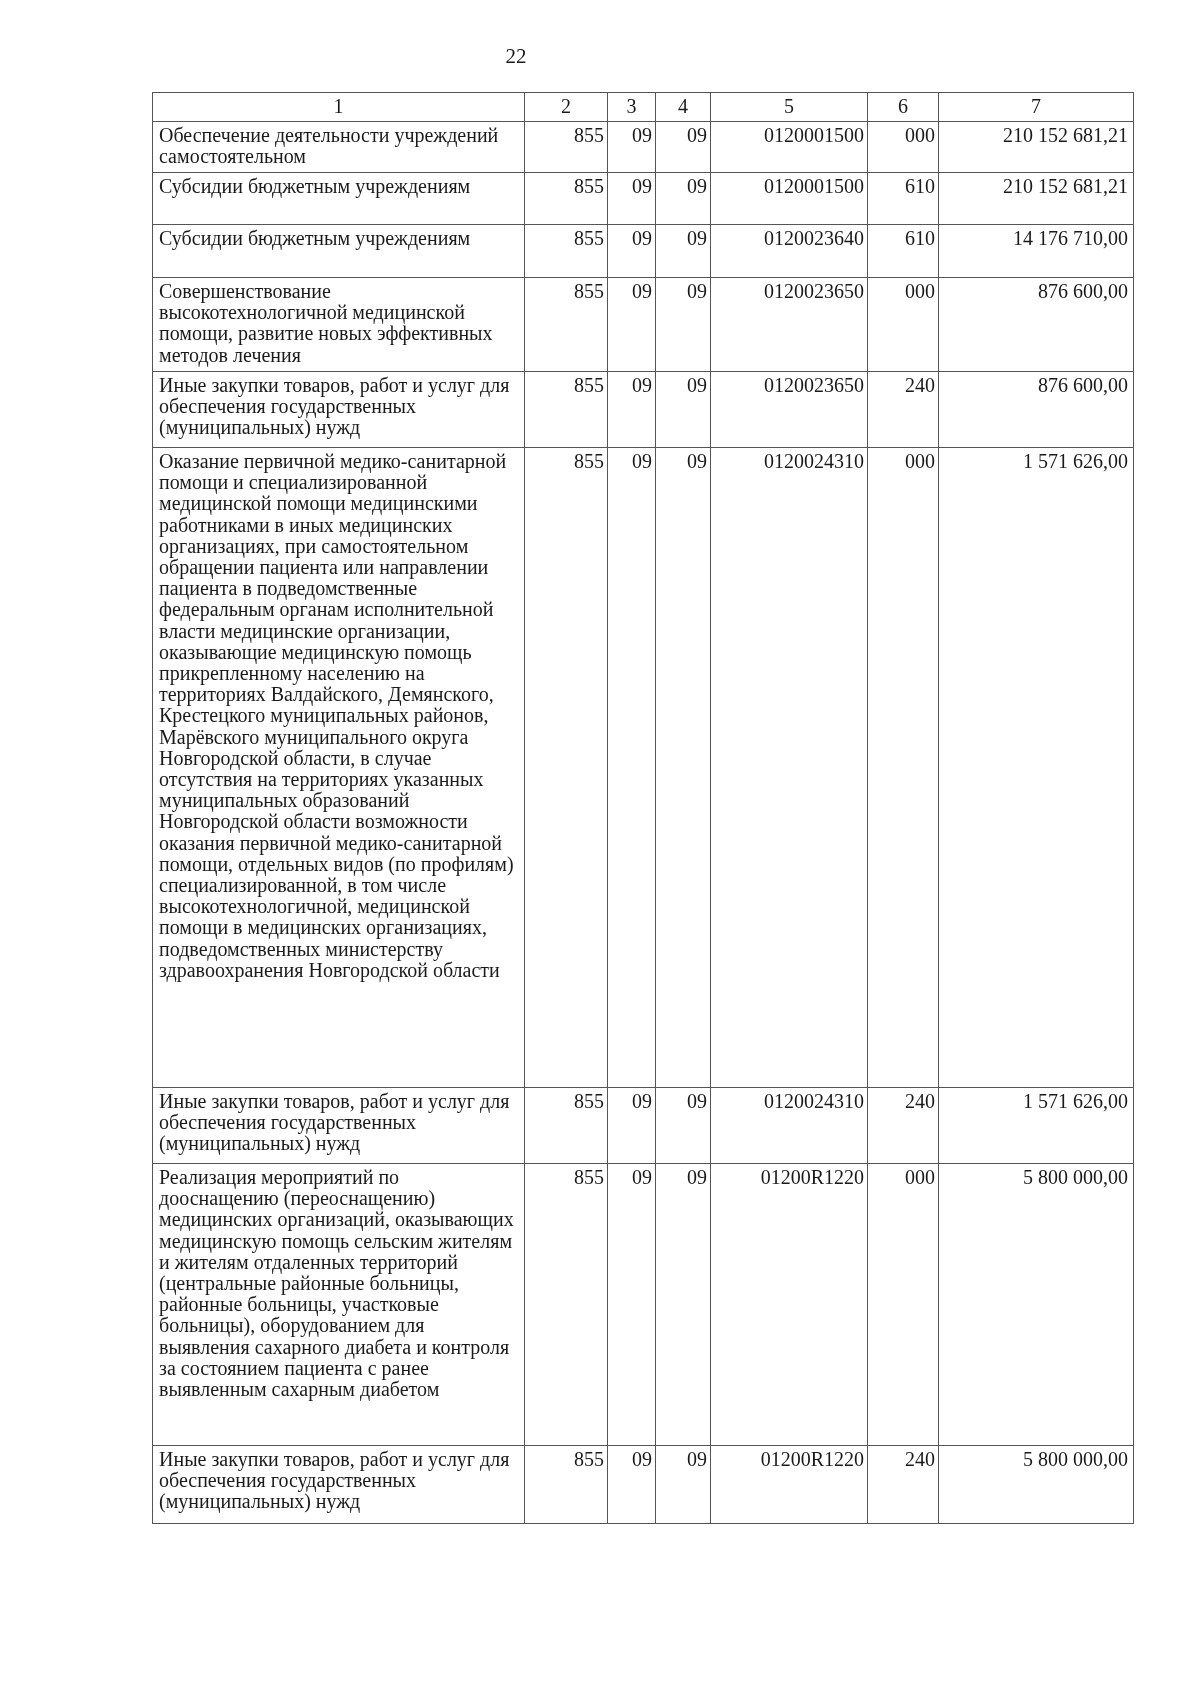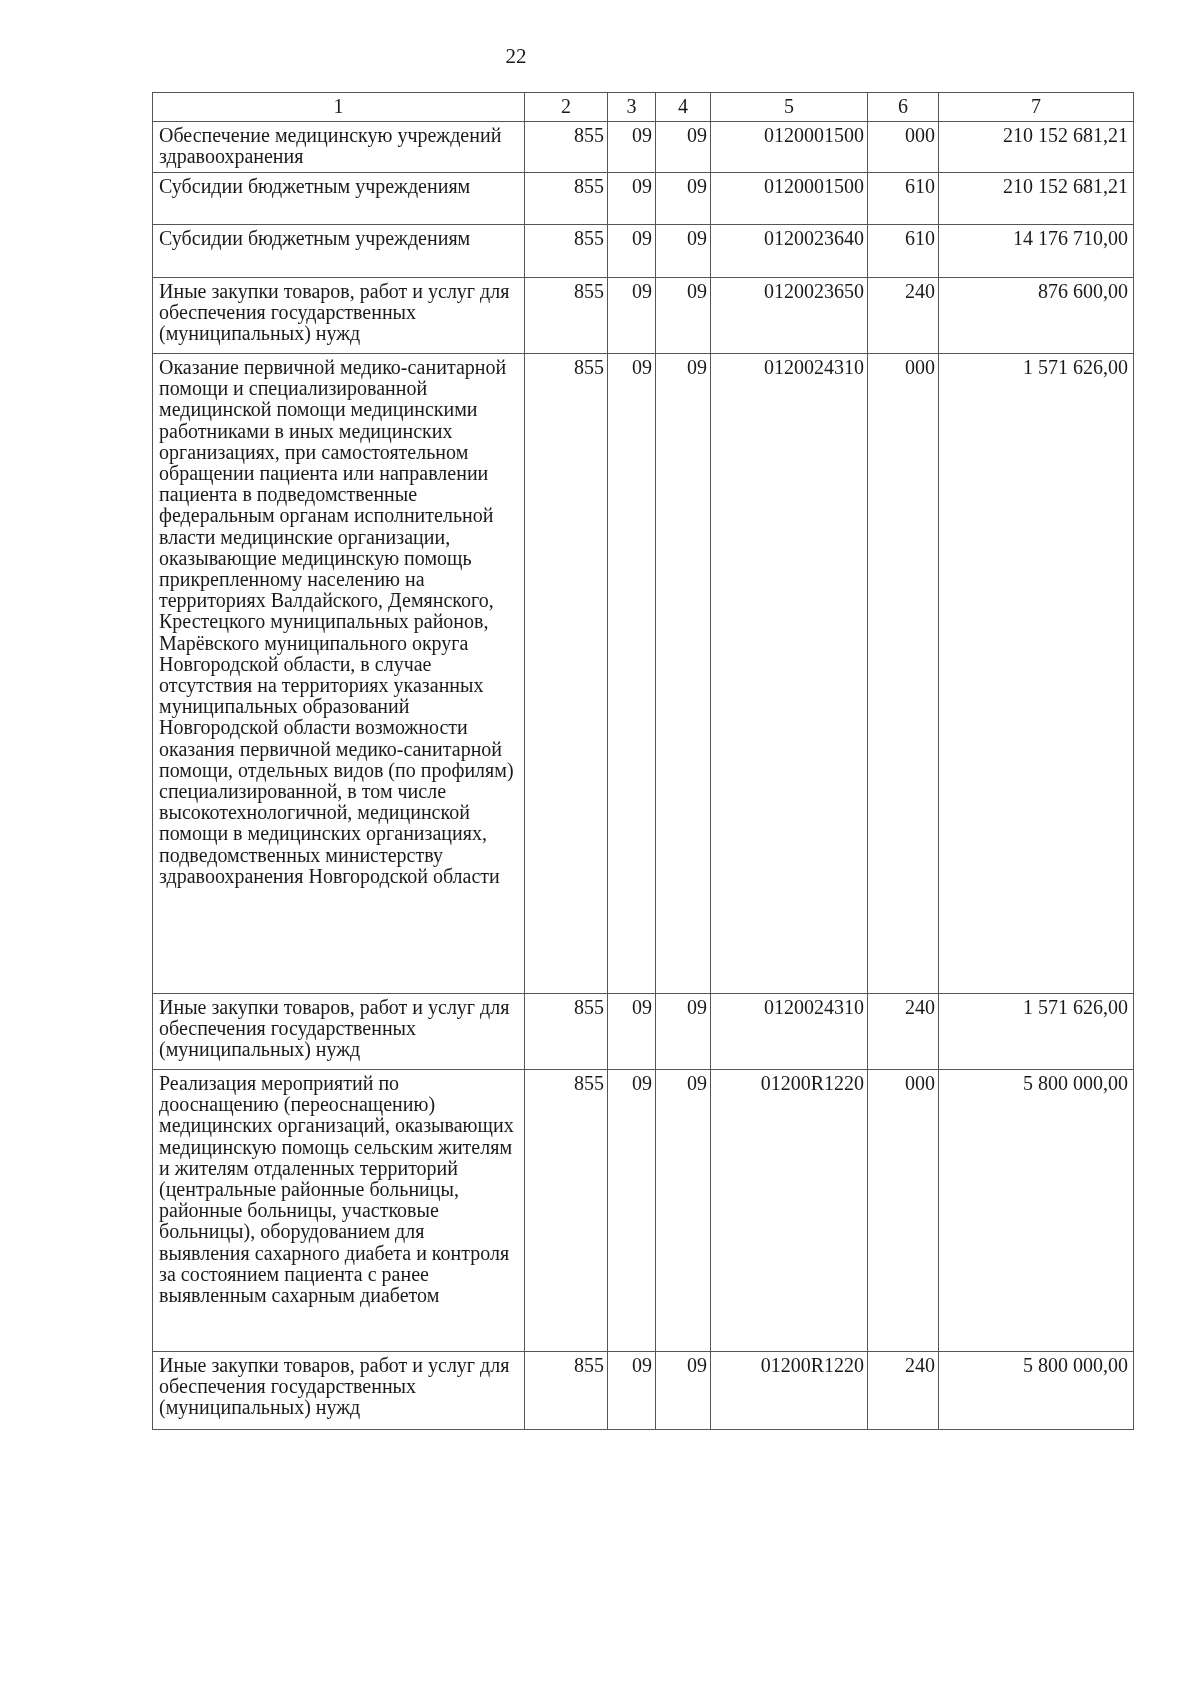--- a/index.html
+++ b/index.html
@@ -49,21 +49,21 @@
     <td>1</td>
     <td>2</td>
     <td>3</td>
     <td>4</td>
     <td>5</td>
     <td>6</td>
     <td>7</td>
   </tr>
 
   <tr style="height:51px">
-    <td class="c-name">Обеспечение медицинскую учреждений здравоохранения</td>
+    <td class="c-name">Обеспечение деятельности учреждений самостоятельном</td>
     <td class="c-num">855</td>
     <td class="c-num">09</td>
     <td class="c-num">09</td>
     <td class="c-num">0120001500</td>
     <td class="c-num">000</td>
     <td class="c-sum">210 152 681,21</td>
   </tr>
 
   <tr style="height:52px">
     <td class="c-name">Субсидии бюджетным учреждениям</td>
@@ -79,20 +79,29 @@
   <tr style="height:53px">
     <td class="c-name">Субсидии бюджетным учреждениям</td>
     <td class="c-num">855</td>
     <td class="c-num">09</td>
     <td class="c-num">09</td>
     <td class="c-num">0120023640</td>
     <td class="c-num">610</td>
     <td class="c-sum">14 176 710,00</td>
   </tr>
 
+  <tr style="height:94px">
+    <td class="c-name">Совершенствование высокотехнологичной медицинской помощи, развитие новых эффективных методов лечения</td>
+    <td class="c-num">855</td>
+    <td class="c-num">09</td>
+    <td class="c-num">09</td>
+    <td class="c-num">0120023650</td>
+    <td class="c-num">000</td>
+    <td class="c-sum">876 600,00</td>
+  </tr>
 
   <tr style="height:76px">
     <td class="c-name">Иные закупки товаров, работ и услуг для обеспечения государственных (муниципальных) нужд</td>
     <td class="c-num">855</td>
     <td class="c-num">09</td>
     <td class="c-num">09</td>
     <td class="c-num">0120023650</td>
     <td class="c-num">240</td>
     <td class="c-sum">876 600,00</td>
   </tr>

